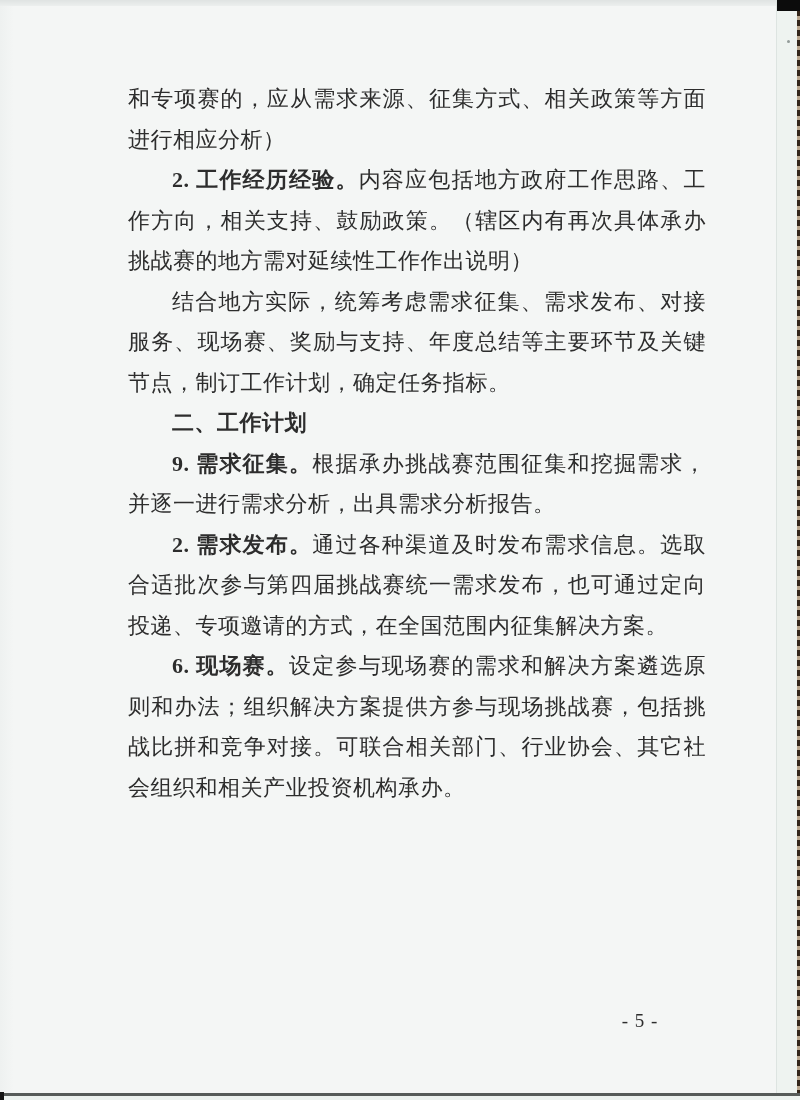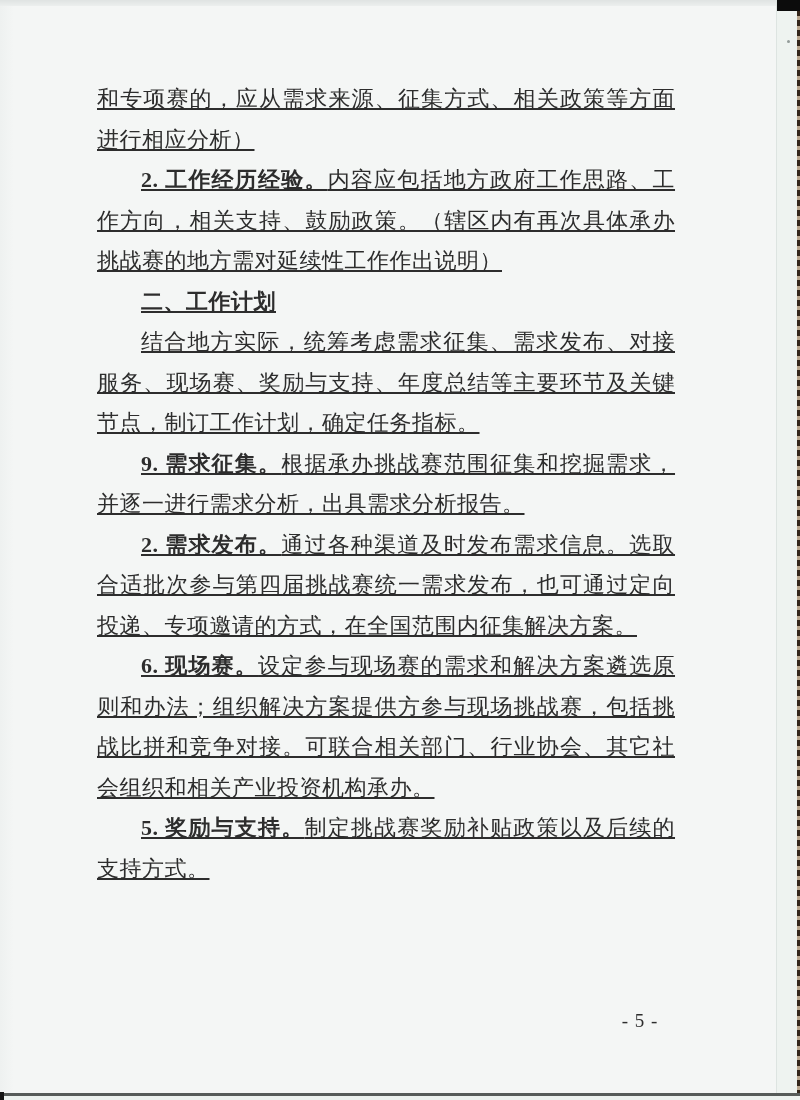--- a/index.html
+++ b/index.html
@@ -51,28 +51,27 @@
     position: absolute; top: 1092px; left: 0; width: 4px; height: 8px;
     background: #141414;
   }
   .speck {
     position: absolute; left: 787px; top: 40px; width: 3px; height: 3px;
     border-radius: 50%; background: #939c99;
   }
   
   .document-body {
     position: absolute;
-    left: 97px;
+    left: 128px;
     top: 79px;
     width: 578px;
     color: #2d2d2d;
     font-size: 22px;
     line-height: 40.5px;
     letter-spacing: 0.5px;
-    text-decoration: underline;
   }
   .para {
     margin: 0;
     text-indent: 2em;
     text-align: justify;
   }
   .para.continuation {
     text-indent: 0;
   }
   .lead {
@@ -103,28 +102,27 @@
 <div class="edge-bottom-band"></div>
 <div class="corner-black-bottomleft"></div>
 <div class="speck"></div>
 
 <div class="document-body">
 
   <p class="para continuation"><span>和专项赛的，应从需求来源、征集方式、相关政策等方面进行相应分析）</span></p>
 
   <p class="para"><span class="lead">2. 工作经历经验。</span><span>内容应包括地方政府工作思路、工作方向，相关支持、鼓励政策。（辖区内有再次具体承办挑战赛的地方需对延续性工作作出说明）</span></p>
 
+  <p class="para"><span>结合地方实际，统筹考虑需求征集、需求发布、对接服务、现场赛、奖励与支持、年度总结等主要环节及关键节点，制订工作计划，确定任务指标。</span></p>
+
   <p class="para"><span class="lead">二、工作计划</span><span></span></p>
-
-  <p class="para"><span>结合地方实际，统筹考虑需求征集、需求发布、对接服务、现场赛、奖励与支持、年度总结等主要环节及关键节点，制订工作计划，确定任务指标。</span></p>
 
   <p class="para"><span class="lead">9. 需求征集。</span><span>根据承办挑战赛范围征集和挖掘需求，并逐一进行需求分析，出具需求分析报告。</span></p>
 
   <p class="para"><span class="lead">2. 需求发布。</span><span>通过各种渠道及时发布需求信息。选取合适批次参与第四届挑战赛统一需求发布，也可通过定向投递、专项邀请的方式，在全国范围内征集解决方案。</span></p>
 
 
   <p class="para"><span class="lead">6. 现场赛。</span><span>设定参与现场赛的需求和解决方案遴选原则和办法；组织解决方案提供方参与现场挑战赛，包括挑战比拼和竞争对接。可联合相关部门、行业协会、其它社会组织和相关产业投资机构承办。</span></p>
 
-  <p class="para"><span class="lead">5. 奖励与支持。</span><span>制定挑战赛奖励补贴政策以及后续的支持方式。</span></p>
 
 </div>
 
 <div class="page-number">- 5 -</div>
 
 </body></html>

